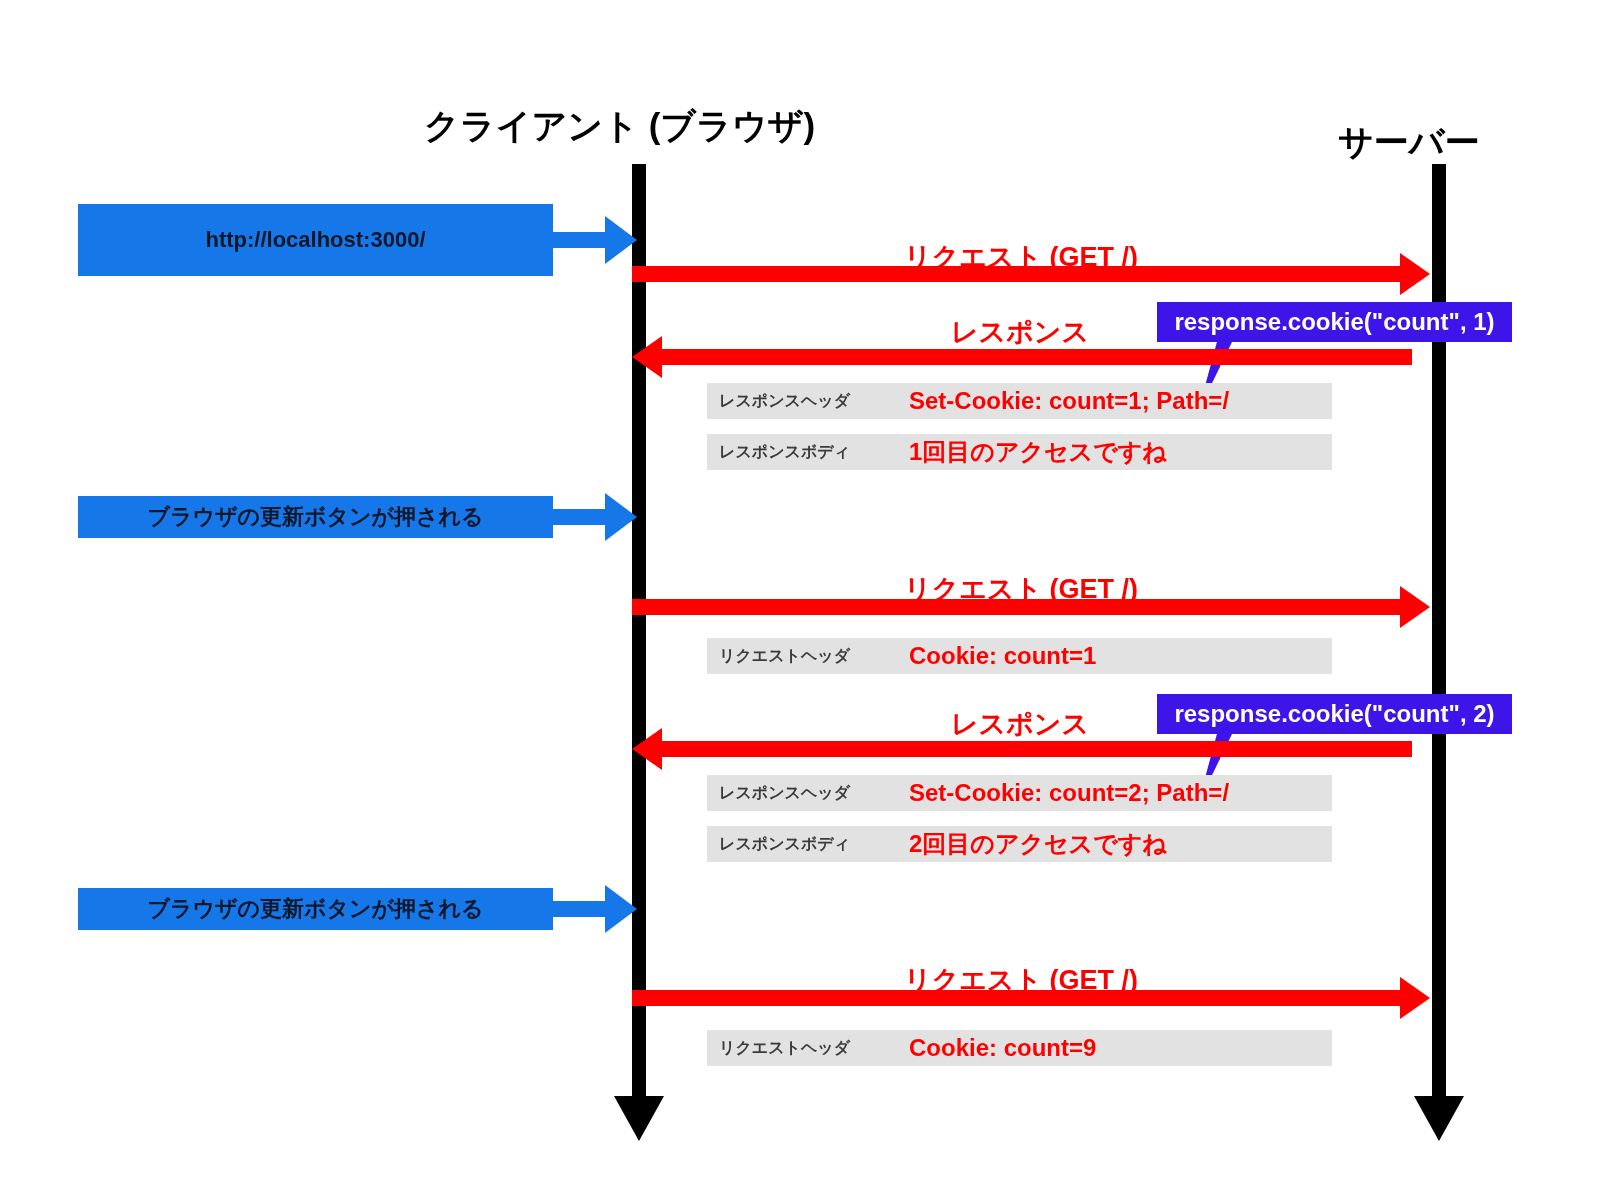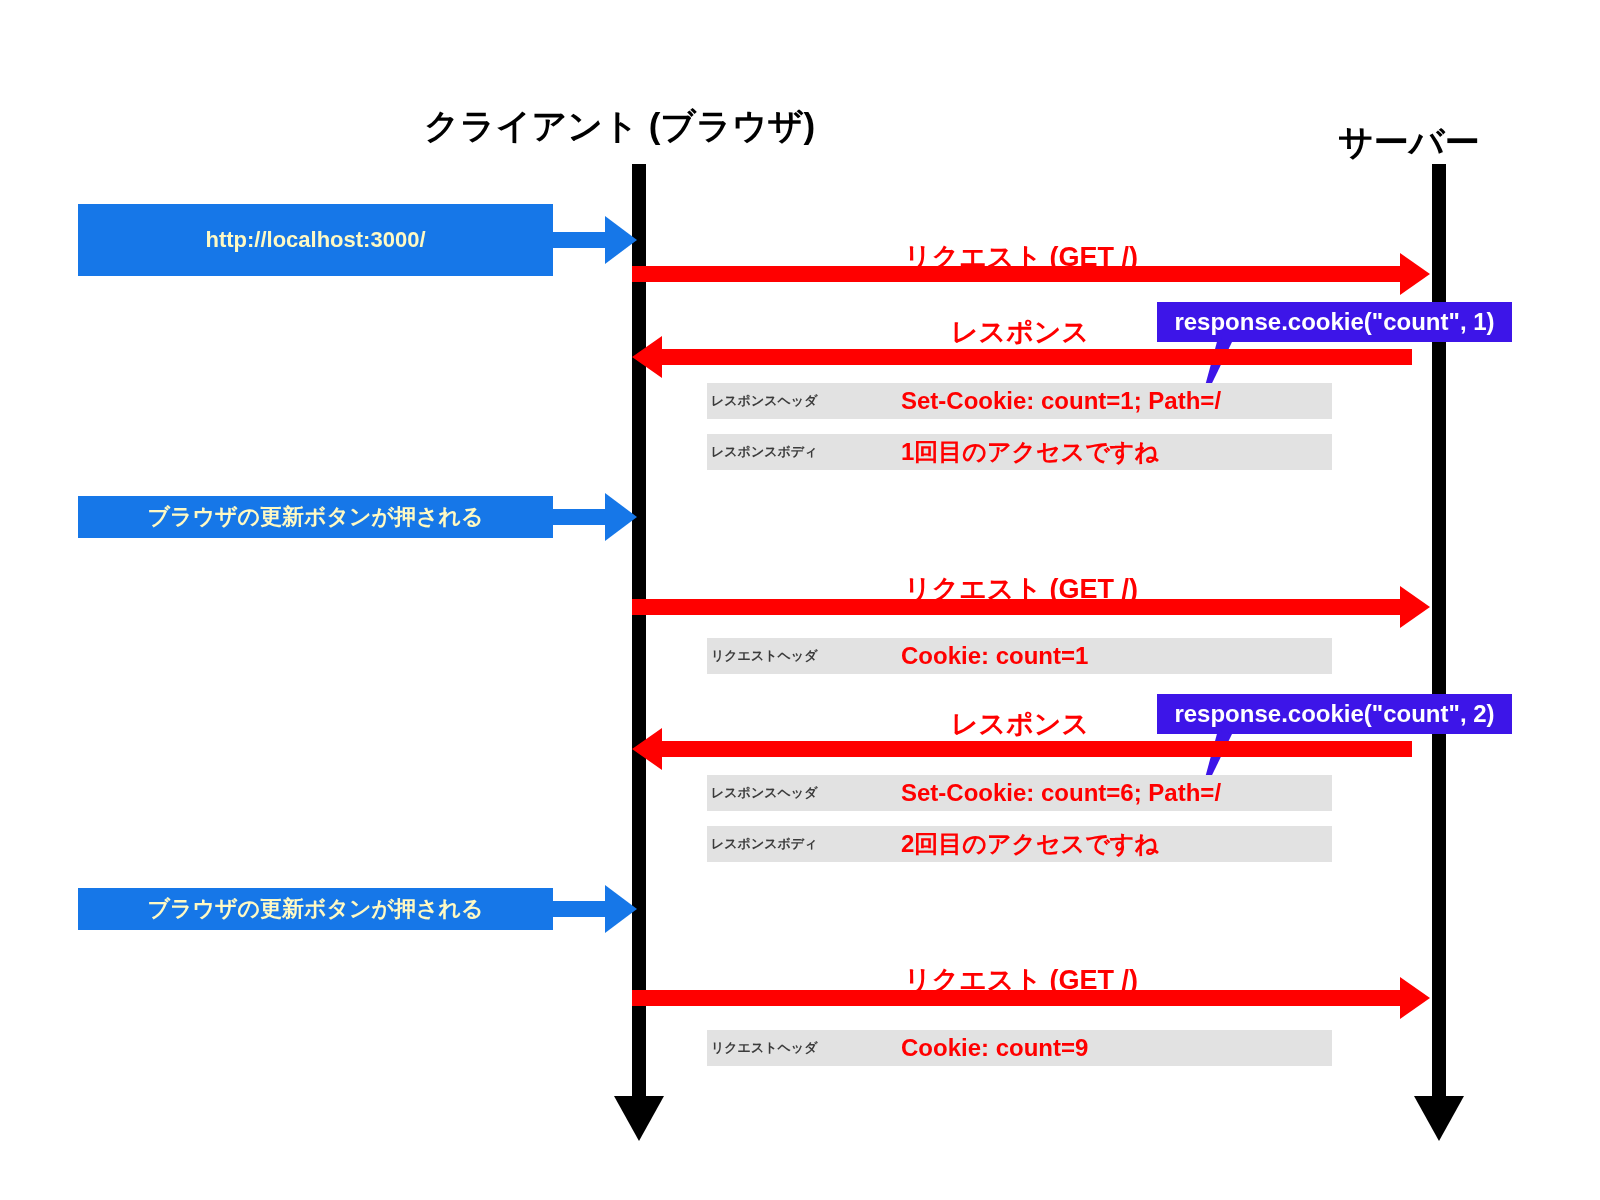--- a/index.html
+++ b/index.html
@@ -41,21 +41,21 @@
     height: 0;
     border-left: 25px solid transparent;
     border-right: 25px solid transparent;
     border-top: 45px solid #000000;
   }
 
   
   .blue-box {
     position: absolute;
     background: #1677e8;
-    color: #fef9c3;
+    color: #0f172a;
     font-weight: bold;
     font-size: 22px;
     line-height: 30px;
     text-align: center;
     display: flex;
     flex-direction: row;
     align-items: center;
     justify-content: center;
   }
   .blue-box .line { display: block; white-space: nowrap; }
@@ -108,23 +108,23 @@
 
   
   .gray-row {
     position: absolute;
     background: #e2e2e2;
     display: flex;
     align-items: center;
   }
   .gray-row .row-key {
     color: #3b3b3b;
-    font-size: 13px;
-    font-weight: bold;
-    padding-left: 4px;
+    font-size: 16px;
+    font-weight: bold;
+    padding-left: 12px;
     width: 190px;
     white-space: nowrap;
   }
   .gray-row .row-val {
     color: #ff0000;
     font-size: 24px;
     font-weight: bold;
     white-space: nowrap;
   }
 
@@ -208,21 +208,21 @@
   <svg class="callout-tail" style="left:1150px; top:682px; width:120px; height:80px;" viewBox="0 0 120 80">
     <polygon points="68,2 82,6 48,76" fill="#3d15e8"></polygon>
   </svg>
 
   <div class="msg-label" style="left:790px; top:660px; width:460px;">レスポンス</div>
   <div class="red-shaft" style="left:660px; top:695px; width:752px;"></div>
   <div class="red-head-left" style="left:632px; top:682px;"></div>
 
   <div class="gray-row" style="left:707px; top:729px; width:625px; height:36px;">
     <span class="row-key">レスポンスヘッダ</span>
-    <span class="row-val">Set-Cookie: count=6; Path=/</span>
+    <span class="row-val">Set-Cookie: count=2; Path=/</span>
   </div>
   <div class="gray-row" style="left:707px; top:780px; width:625px; height:36px;">
     <span class="row-key">レスポンスボディ</span>
     <span class="row-val">2回目のアクセスですね</span>
   </div>
 
   <div class="blue-box" style="left:78px; top:842px; width:475px; height:42px;">
     <span class="line">ブラウザの更新ボタンが押される</span>
   </div>
   <div class="blue-arrow-shaft" style="left:553px; top:855px; width:58px;"></div>

